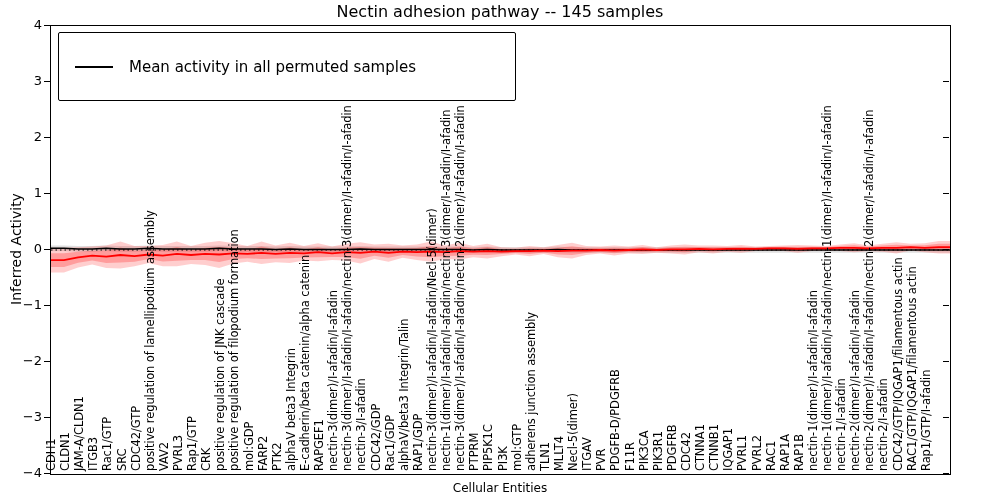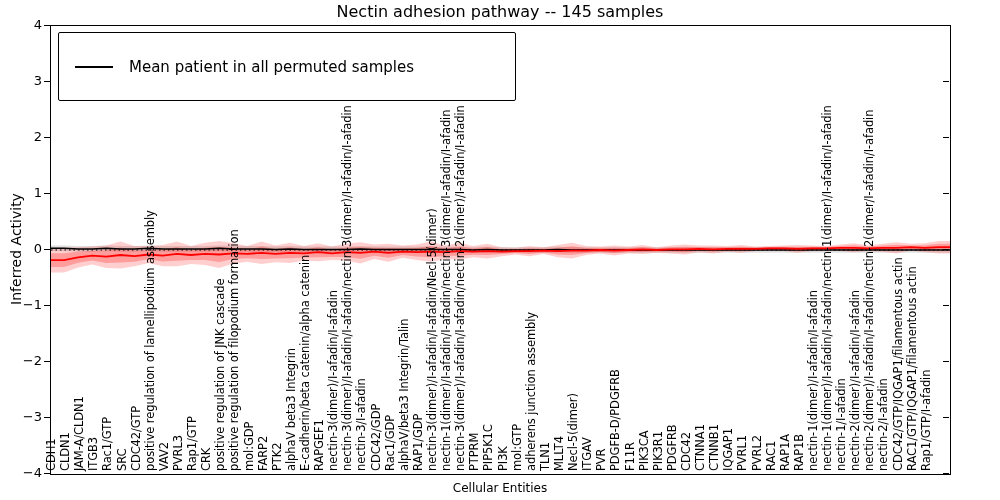--- a/index.html
+++ b/index.html
@@ -157,17 +157,17 @@
       <div class="xcat-label" style="left: 903.6px; bottom: 29px;">CDC42/GTP/IQGAP1/filamentous actin</div>
       <div class="xcat-label" style="left: 917.71px; bottom: 29px;">RAC1/GTP/IQGAP1/filamentous actin</div>
       <div class="xcat-label" style="left: 931.82px; bottom: 29px;">Rap1/GTP/I-afadin</div>
     </div>
 
   <div class="xlabel">Cellular Entities</div>
 
   <div class="legend">
     <div class="legend-row">
       <div class="legend-line" style="background: rgb(0, 0, 0);"></div>
-      <span class="legend-text">Mean patient in all permuted samples</span>
+      <span class="legend-text">Mean activity in all permuted samples</span>
     </div>
   </div>
 
 </div>
 
 </body></html>

